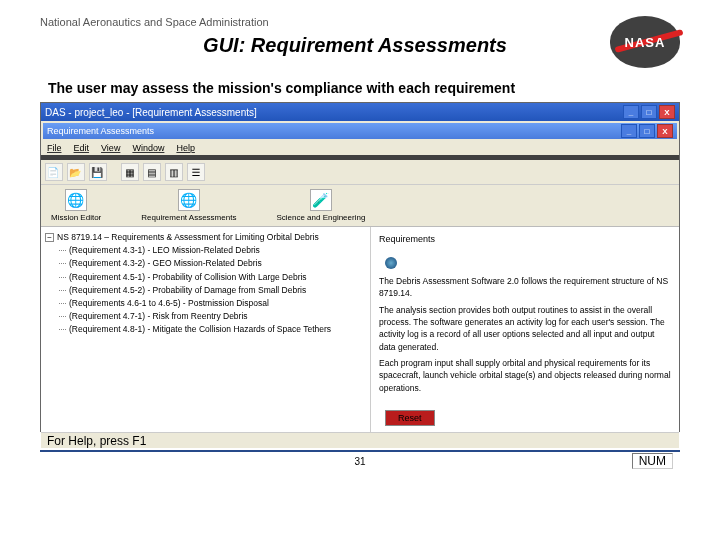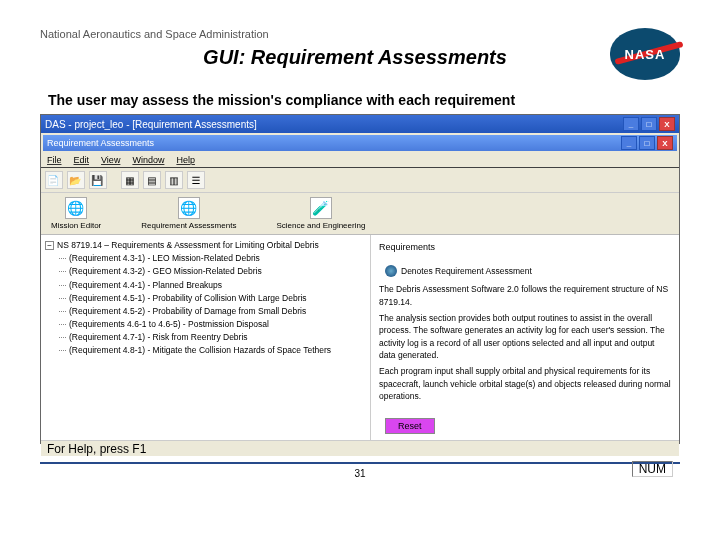--- a/index.html
+++ b/index.html
@@ -1,53 +1,53 @@
 <!DOCTYPE html>
 <html><head>
 <meta charset="utf-8">
 <style>
   * { box-sizing: border-box; margin: 0; padding: 0; }
   body { width: 720px; height: 540px; background: #fff; font-family: Arial, sans-serif; position: relative; overflow: hidden; }
-  .slide { width: 720px; height: 540px; position: relative; padding: 28px 40px; }
+  .slide { width: 720px; height: 540px; position: relative; padding: 16px 40px; }
   .header-row { display: flex; align-items: flex-start; justify-content: space-between; }
   .header-text { flex: 1; }
   .org { font-size: 11px; color: #555; margin-bottom: 6px; }
   .title { font-size: 20px; font-weight: bold; text-align: center; margin-left: 60px; font-style: italic; }
-  .logo { width: 70px; height: 52px; background: #0c4a6e; border-radius: 50%/48%; position: relative; display: flex; align-items: center; justify-content: center; }
+  .logo { width: 70px; height: 52px; background: #404040; border-radius: 50%/48%; position: relative; display: flex; align-items: center; justify-content: center; }
   .logo-text { color: #fff; font-weight: bold; font-size: 13px; letter-spacing: 1px; z-index: 2; }
   .logo-swoosh { position: absolute; width: 70px; height: 6px; background: #d22; border-radius: 3px; transform: rotate(-15deg); top: 22px; left: 4px; z-index: 1; }
   .subtitle { font-size: 14px; font-weight: bold; margin: 12px 0 6px 8px; }
   .app-window { border: 1px solid #666; width: 640px; height: 330px; background: #ece9d8; font-size: 9px; font-family: Tahoma, sans-serif; }
   .titlebar { background: linear-gradient(#3a6ed5,#2255bb); color: #fff; height: 18px; display: flex; align-items: center; padding: 0 4px; font-size: 10px; }
   .titlebar-text { flex: 1; }
   .win-btn { width: 16px; height: 14px; background: #d44; border: 1px solid #933; margin-left: 2px; display: flex; align-items: center; justify-content: center; color: #fff; font-size: 8px; font-weight: bold; }
   .win-btn.min, .win-btn.max { background: #4a7ce0; border-color: #2255bb; }
   .inner-titlebar { background: linear-gradient(#6a9ef5,#4a7cdd); color: #fff; height: 16px; display: flex; align-items: center; padding: 0 4px; font-size: 9px; margin: 2px; }
   .inner-titlebar .titlebar-text { flex: 1; }
-  .menubar { display: flex; gap: 12px; padding: 2px 6px; background: #ece9d8; border-bottom: 1px solid #404040; }
+  .menubar { display: flex; gap: 12px; padding: 2px 6px; background: #ece9d8; border-bottom: 5px solid #404040; }
   .menubar span { text-decoration: underline; text-decoration-color: #333; text-underline-offset: 1px; }
   .toolbar { display: flex; gap: 4px; padding: 3px 4px; background: #ece9d8; border-bottom: 1px solid #ccc; }
   .tool-btn { width: 18px; height: 18px; border: 1px solid #ccc; background: #f5f5f0; display: flex; align-items: center; justify-content: center; font-size: 10px; }
   .iconbar { display: flex; gap: 40px; padding: 4px 10px; background: #ece9d8; border-bottom: 1px solid #bbb; }
   .icon-item { display: flex; flex-direction: column; align-items: center; font-size: 8px; gap: 2px; }
   .icon-glyph { width: 22px; height: 22px; border: 1px solid #aaa; display: flex; align-items: center; justify-content: center; font-size: 14px; background: #fff; }
   .content { display: flex; height: 205px; background: #fff; }
   .tree { width: 330px; border-right: 1px solid #ccc; padding: 4px; font-size: 8.5px; line-height: 1.55; overflow: hidden; }
   .tree-root { display: flex; align-items: center; gap: 3px; }
   .tree-children { margin-left: 14px; }
   .tree-node { position: relative; padding-left: 10px; }
   .tree-node::before { content: ""; position: absolute; left: 0; top: 6px; width: 7px; height: 1px; border-top: 1px dotted #888; }
   .panel { flex: 1; padding: 6px 8px; font-size: 8.5px; line-height: 1.45; display: flex; flex-direction: column; }
   .panel-head { font-size: 9px; margin-bottom: 8px; }
   .panel-legend { display: flex; align-items: center; gap: 4px; margin: 3px 0 6px 6px; }
   .globe { width: 12px; height: 12px; border-radius: 50%; background: radial-gradient(#6ac,#147); }
   .panel-body { flex: 1; }
   .panel-body p { margin-bottom: 4px; }
   .reset-row { display: flex; justify-content: flex-start; padding-left: 6px; margin-top: 6px; }
-  .reset-btn { border: 1px solid #888; background: #d946ef; padding: 2px 12px; font-size: 9px; }
+  .reset-btn { border: 1px solid #888; background: #b91c1c; padding: 2px 12px; font-size: 9px; }
   .statusbar { display: flex; justify-content: space-between; align-items: center; height: 16px; padding: 0 6px; background: #ece9d8; border-top: 1px solid #ccc; font-size: 12px; }
   .status-right { border: 1px inset #ccc; padding: 0 6px; margin-top: 40px; }
   .footer-line { width: 640px; height: 2px; background: #264a8a; margin: 18px auto 4px; }
   .page-num { text-align: center; font-size: 10px; }
   .boxminus { border: 1px solid #888; width: 9px; height: 9px; display: inline-flex; align-items: center; justify-content: center; font-size: 8px; line-height: 1; background: #fff; }
 </style>
 </head>
 <body>
 
 <div class="slide">
@@ -110,33 +110,31 @@
     </div>
     <div class="content">
       <div class="tree">
         <div class="tree-root">
           <span class="boxminus">−</span>
           <span>NS 8719.14 – Requirements &amp; Assessment for Limiting Orbital Debris</span>
         </div>
         <div class="tree-children">
           <div class="tree-node">(Requirement 4.3-1) - LEO Mission-Related Debris</div>
           <div class="tree-node">(Requirement 4.3-2) - GEO Mission-Related Debris</div>
-          <div class="tree-node">(Requirement 4.4-1) - Planned Breakups</div>
           <div class="tree-node">(Requirement 4.5-1) - Probability of Collision With Large Debris</div>
           <div class="tree-node">(Requirement 4.5-2) - Probability of Damage from Small Debris</div>
           <div class="tree-node">(Requirements 4.6-1 to 4.6-5) - Postmission Disposal</div>
           <div class="tree-node">(Requirement 4.7-1) - Risk from Reentry Debris</div>
           <div class="tree-node">(Requirement 4.8-1) - Mitigate the Collision Hazards of Space Tethers</div>
         </div>
       </div>
       <div class="panel">
         <div class="panel-head">Requirements</div>
         <div class="panel-legend">
           <div class="globe"></div>
-          <span>Denotes Requirement Assessment</span>
         </div>
         <div class="panel-body">
           <p>The Debris Assessment Software 2.0 follows the requirement structure of NS 8719.14.</p>
           <p>The analysis section provides both output routines to assist in the overall process. The software generates an activity log for each user's session. The activity log is a record of all user options selected and all input and output data generated.</p>
           <p>Each program input shall supply orbital and physical requirements for its spacecraft, launch vehicle orbital stage(s) and objects released during normal operations.</p>
         </div>
         <div class="reset-row">
           <button class="reset-btn">Reset</button>
         </div>
       </div>

